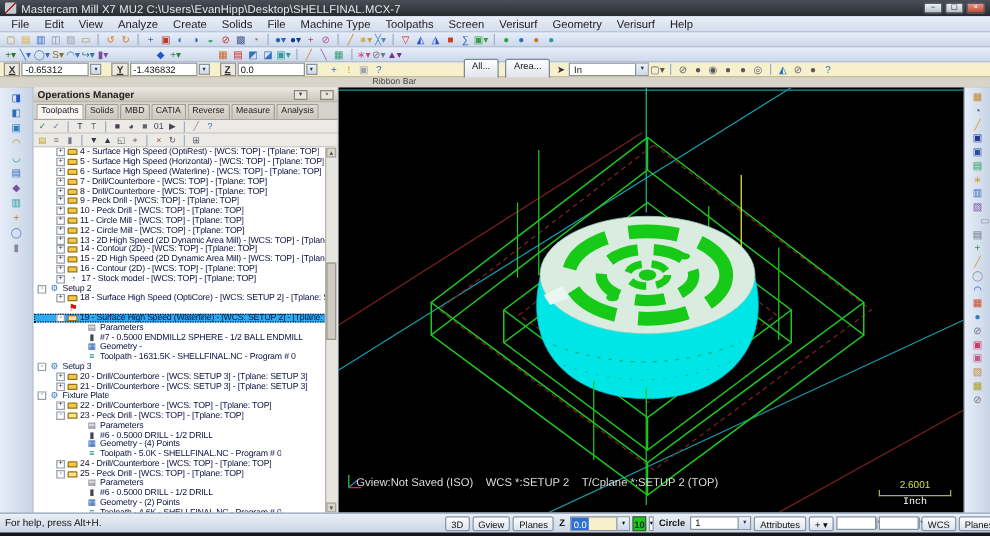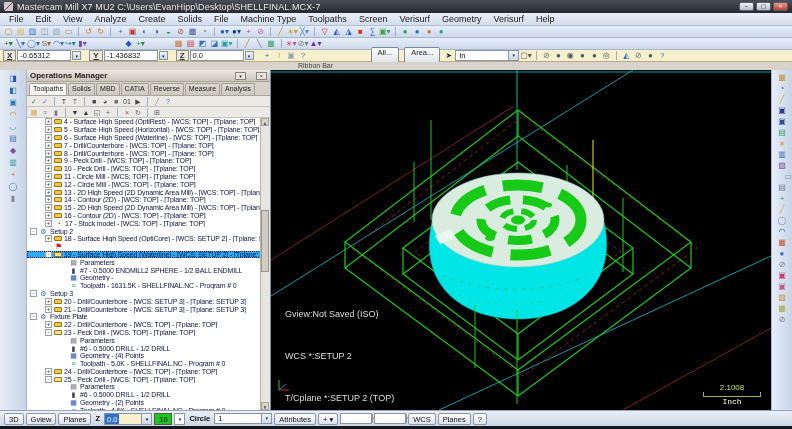--- a/index.html
+++ b/index.html
@@ -79,21 +79,21 @@
   .cyl{stroke:var(--wire-cyan,#1899a8);stroke-width:1;}
   .rdl{stroke:var(--wire-red,#7c2020);stroke-width:1;}
   .tll{stroke:#18b890;stroke-width:1;}
   .wire polygon,.wire line{fill:none;stroke:var(--wire-green,#1ec81e);stroke-width:1.2;}
   .wired polygon{fill:none;stroke:var(--wire-red,#7c2020);stroke-width:1;stroke-dasharray:4 3;}
   .drills line{stroke:var(--wire-green,#1ec81e);stroke-width:1;}
   .drills line.yl{stroke:#e8e838;}
   .ring{fill:none;stroke:var(--pocket-green,#17ca17);}
   .pock{fill:var(--pocket-green,#17ca17);}
   .bodydash{fill:none;stroke:#0a9a4a;}
-  .vstatus{position:absolute;left:14px;bottom:7px;font-size:9px;color:#dedede;display:flex;gap:32px;white-space:nowrap;flex-direction:column;}
+  .vstatus{position:absolute;left:14px;bottom:19px;font-size:9px;color:#dedede;display:flex;gap:10px;white-space:nowrap;}
   .gnomon{position:absolute;left:5px;bottom:17px;}
   .scalebar{position:absolute;right:10px;bottom:4px;width:58px;text-align:center;font-size:8px;line-height:9px;}
   .scale-value{color:var(--scale-text,#cde048);}
   .scale-line{height:4px;border-left:1px solid #a8b040;border-right:1px solid #a8b040;border-bottom:1px solid #a8b040;}
   .scale-unit{color:#fff;font-family:Liberation Mono, monospace;}
 
   
   .statusbar{position:absolute;left:0;right:0;bottom:3px;height:16px;background:linear-gradient(#eaeff7,#ccd6e4);border-top:1px solid #97a5ba;display:flex;align-items:center;font-size:7.5px;gap:2px;padding:0 4px;overflow:hidden;box-sizing:border-box;color:#111;}
   .help{flex:0 0 350px;font-size:8px;color:#111;}
   .sbtn{border:1px solid #8a97a8;background:linear-gradient(#fcfdfe,#dde4ee);padding:0 4px;height:12px;line-height:11px;border-radius:2px;white-space:nowrap;box-sizing:border-box;}
@@ -577,21 +577,21 @@
       <line x1="3" y1="13" x2="3" y2="3" stroke="#2ecc2e" stroke-width="1"></line>
       <line x1="3" y1="13" x2="13" y2="13" stroke="#d03030" stroke-width="1"></line>
       <line x1="3" y1="13" x2="10" y2="7" stroke="#3a7fd0" stroke-width="1"></line>
     </svg>
     <div class="vstatus">
       <span>Gview:Not Saved (ISO)</span>
       <span>WCS *:SETUP 2</span>
       <span>T/Cplane *:SETUP 2 (TOP)</span>
     </div>
     <div class="scalebar">
-      <div class="scale-value">2.1008</div>
+      <div class="scale-value">2.6001</div>
       <div class="scale-line"></div>
       <div class="scale-unit">Inch</div>
     </div>
   </div>
 
   <div class="righttb">
       <span class="tbi" style="color: rgb(204, 138, 42);">▦</span>
       <span class="tbi" style="color: rgb(85, 85, 102);">◔</span>
       <span class="tbi" style="color: rgb(208, 160, 32);">╱</span>
       <span class="tbi" style="color: rgb(34, 58, 143);">▣</span>
@@ -610,20 +610,21 @@
       <span class="tbi" style="color: rgb(42, 127, 191);">●</span>
       <span class="tbi" style="color: rgb(119, 119, 136);">⊘</span>
       <span class="tbi" style="color: rgb(204, 58, 106);">▣</span>
       <span class="tbi" style="color: rgb(192, 90, 138);">▣</span>
       <span class="tbi" style="color: rgb(204, 138, 58);">▨</span>
       <span class="tbi" style="color: rgb(168, 164, 42);">▦</span>
       <span class="tbi" style="color: rgb(119, 119, 136);">⊘</span>
     </div>
 
   <div class="statusbar">
+    <span class="help">For help, press Alt+H.</span>
     <span class="sbtn">3D</span>
     <span class="sbtn">Gview</span>
     <span class="sbtn">Planes</span>
     <span class="slabel">Z</span>
     <span class="zfield">
       <span class="zchip">0.0</span>
       <span class="zrest"></span>
       <span class="zcar">▾</span>
     </span>
     <span class="grn">10</span>

